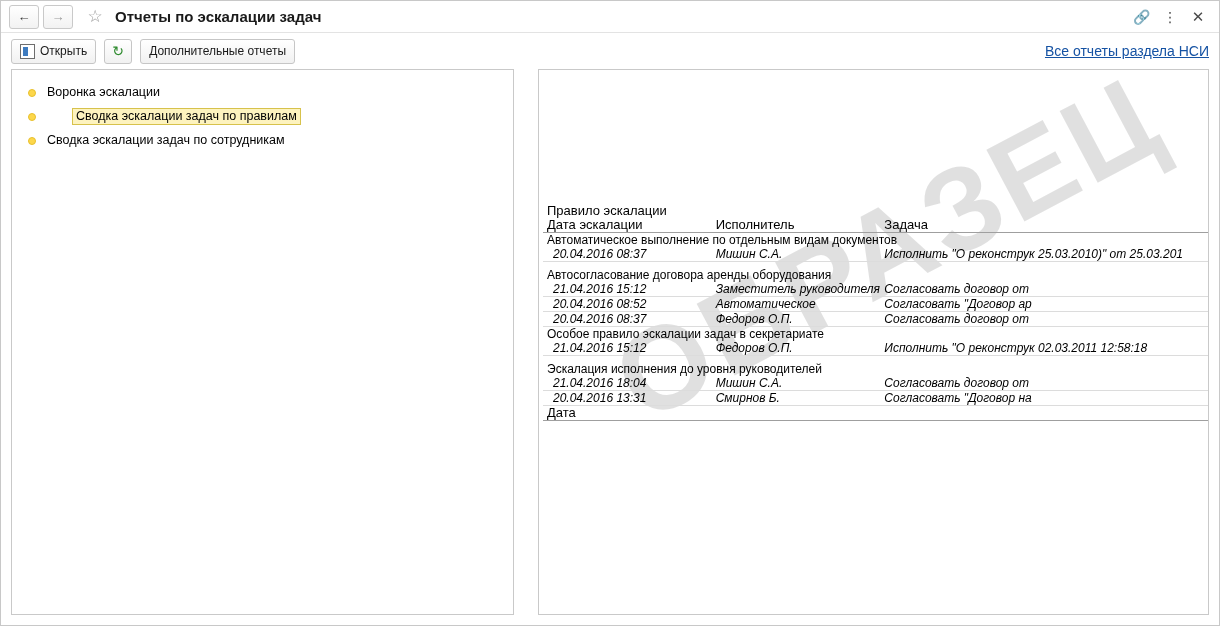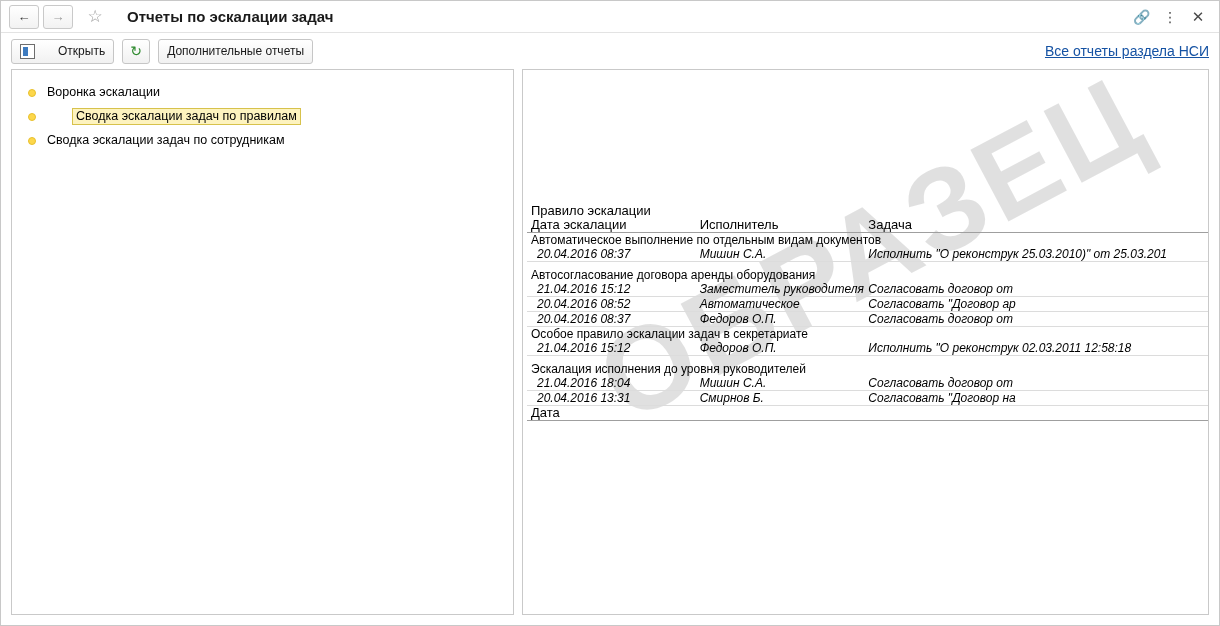--- a/index.html
+++ b/index.html
@@ -59,21 +59,21 @@
     align-items: center;
     justify-content: center;
     color: #9b9b9b;
     font-size: 17px;
     cursor: pointer;
   }
   .win-title {
     font-size: 15px;
     font-weight: bold;
     color: #1a1a1a;
-    margin-left: 16px;
+    margin-left: 4px;
     white-space: nowrap;
   }
   .titlebar-right {
     margin-left: auto;
     display: flex;
     align-items: center;
     gap: 2px;
   }
   .tb-icon {
     width: 26px;
@@ -103,21 +103,20 @@
     border-radius: 3px;
     background: linear-gradient(#ffffff, #f1f1f1);
     display: flex;
     align-items: center;
     padding: 0 8px;
     font-size: 12px;
     color: #1a1a1a;
     cursor: pointer;
     margin-right: 8px;
     white-space: nowrap;
-    gap: 18px;
   }
   .btn .glyph {
     margin-right: 5px;
     display: inline-flex;
     align-items: center;
   }
   .open-icon {
     width: 13px;
     height: 13px;
     background: #ffffff;
@@ -147,21 +146,21 @@
     cursor: pointer;
     white-space: nowrap;
   }
 
   
   .content {
     display: flex;
     padding: 0 10px 10px 10px;
     box-sizing: border-box;
     height: calc(626px - 32px - 36px - 2px);
-    gap: 8px;
+    gap: 24px;
   }
   .panel {
     border: 1px solid #c9c9c9;
     background: #ffffff;
     box-sizing: border-box;
     overflow: hidden;
     position: relative;
   }
   .left-panel {
     width: 503px;

